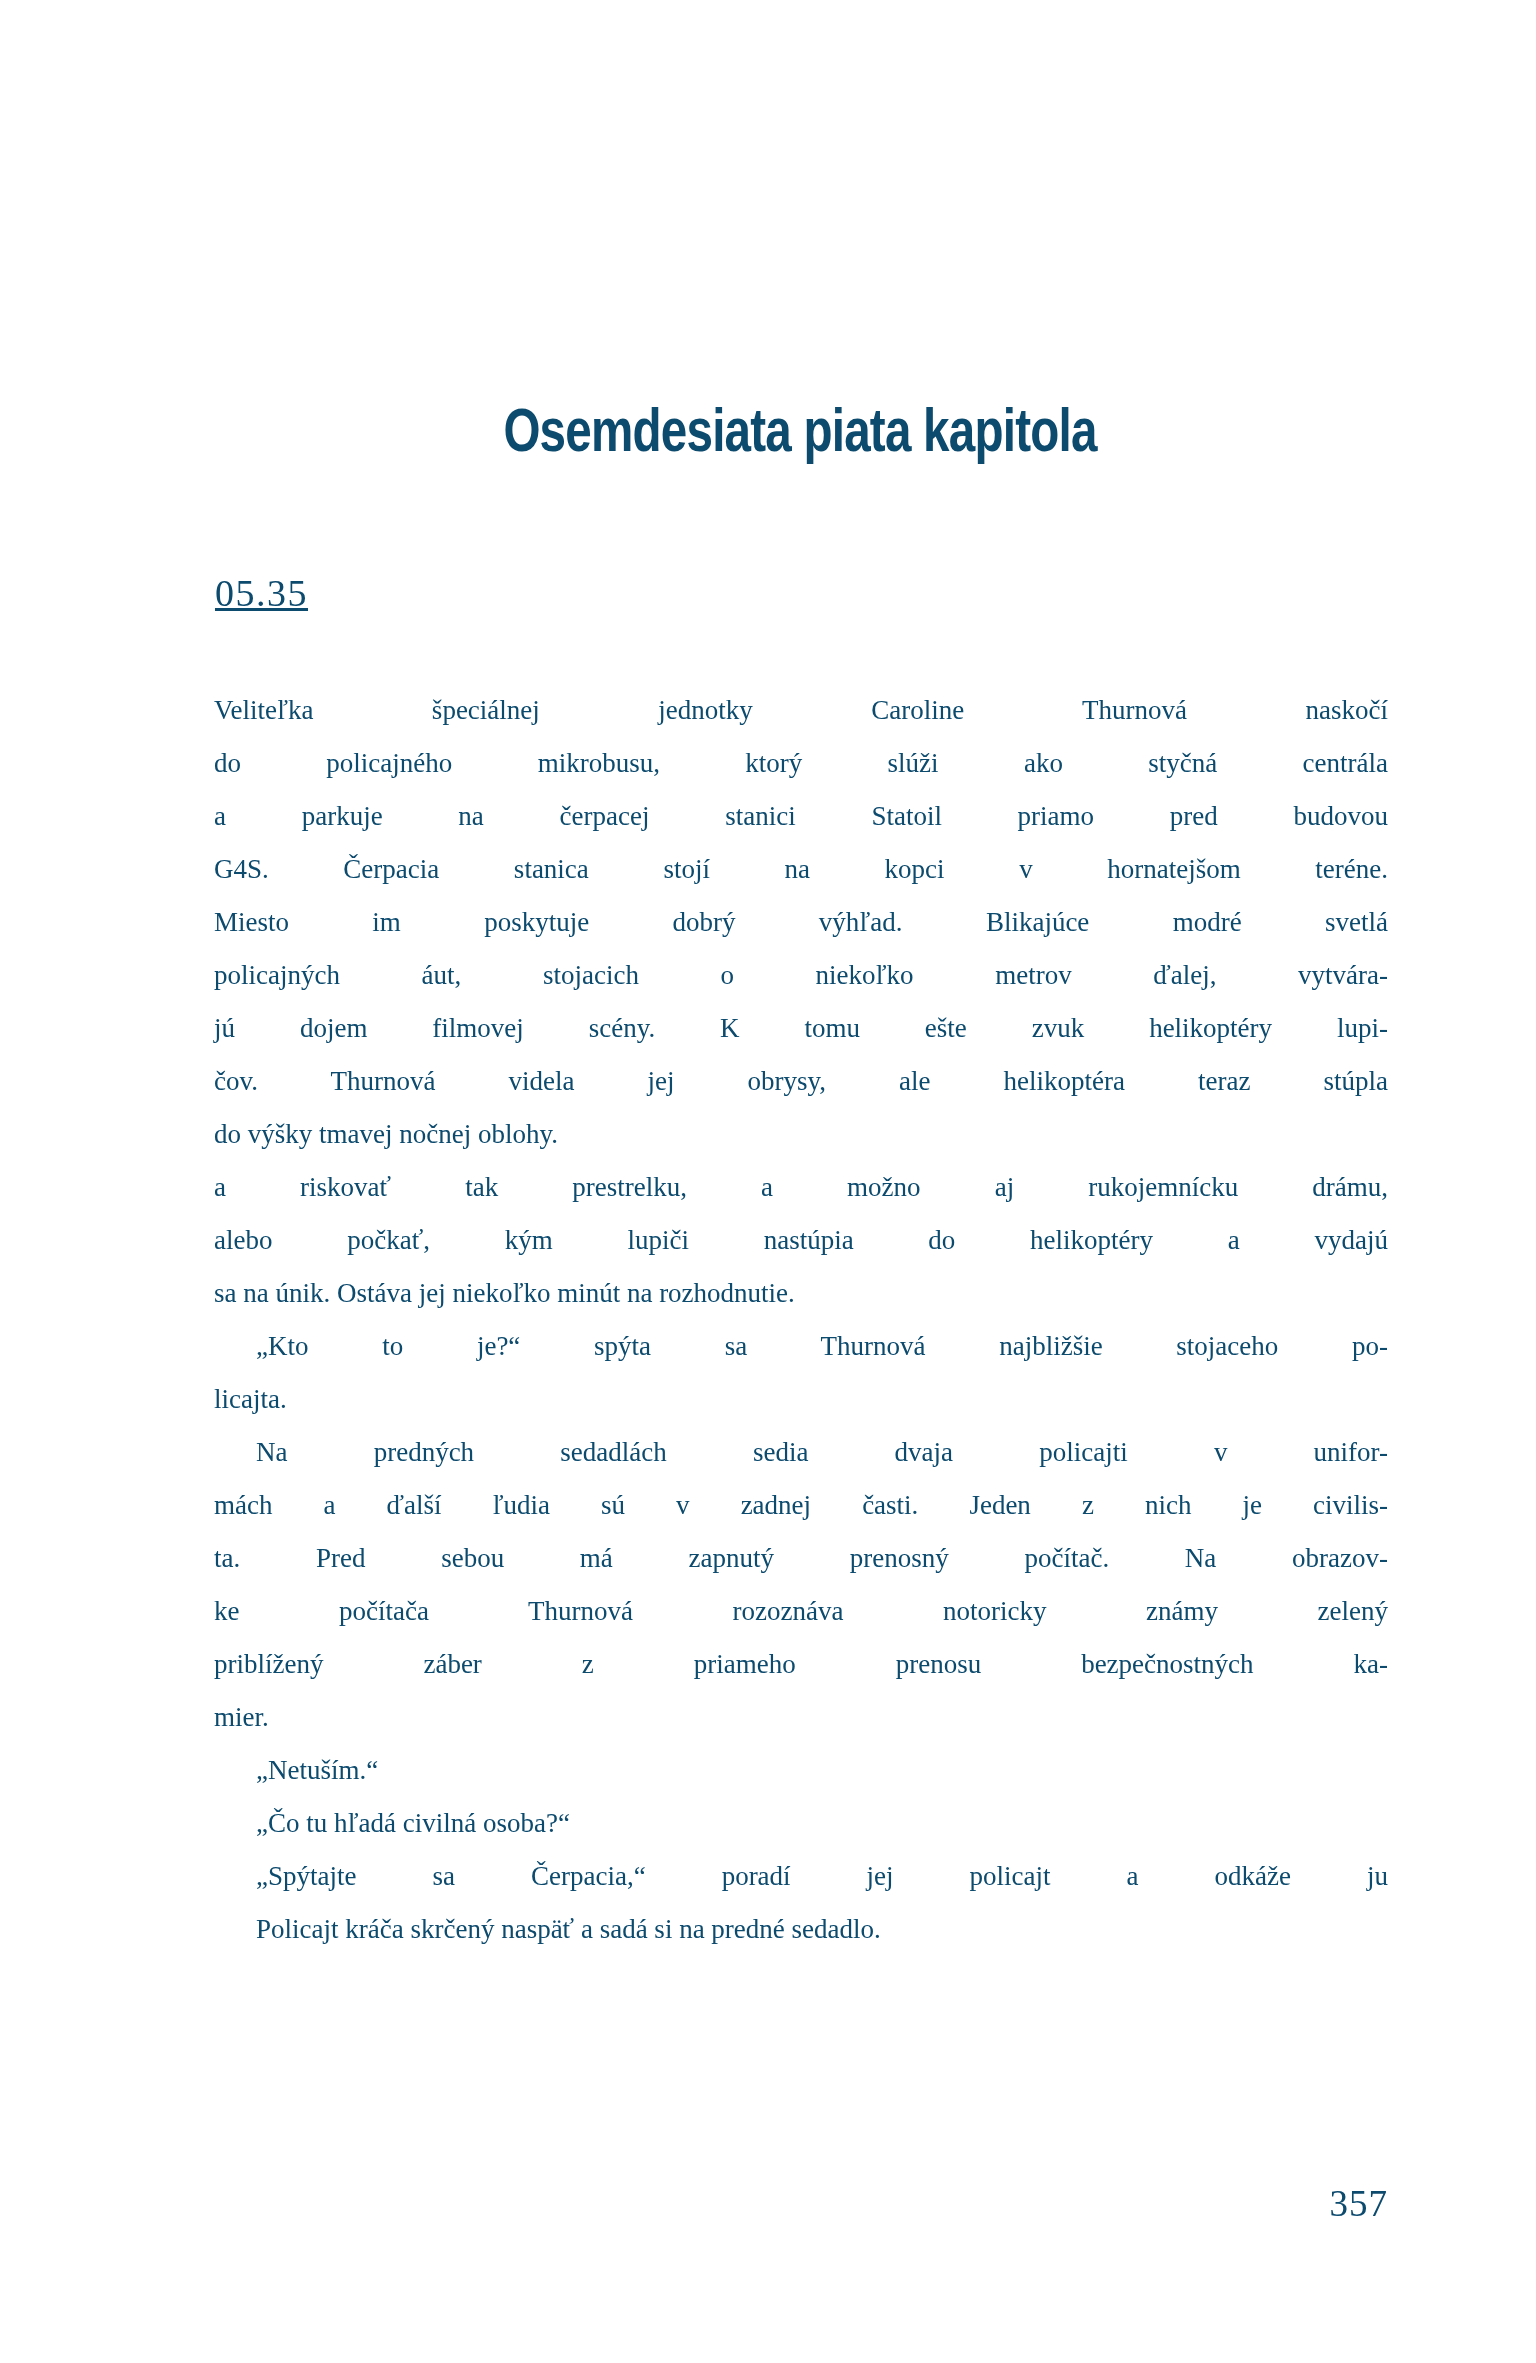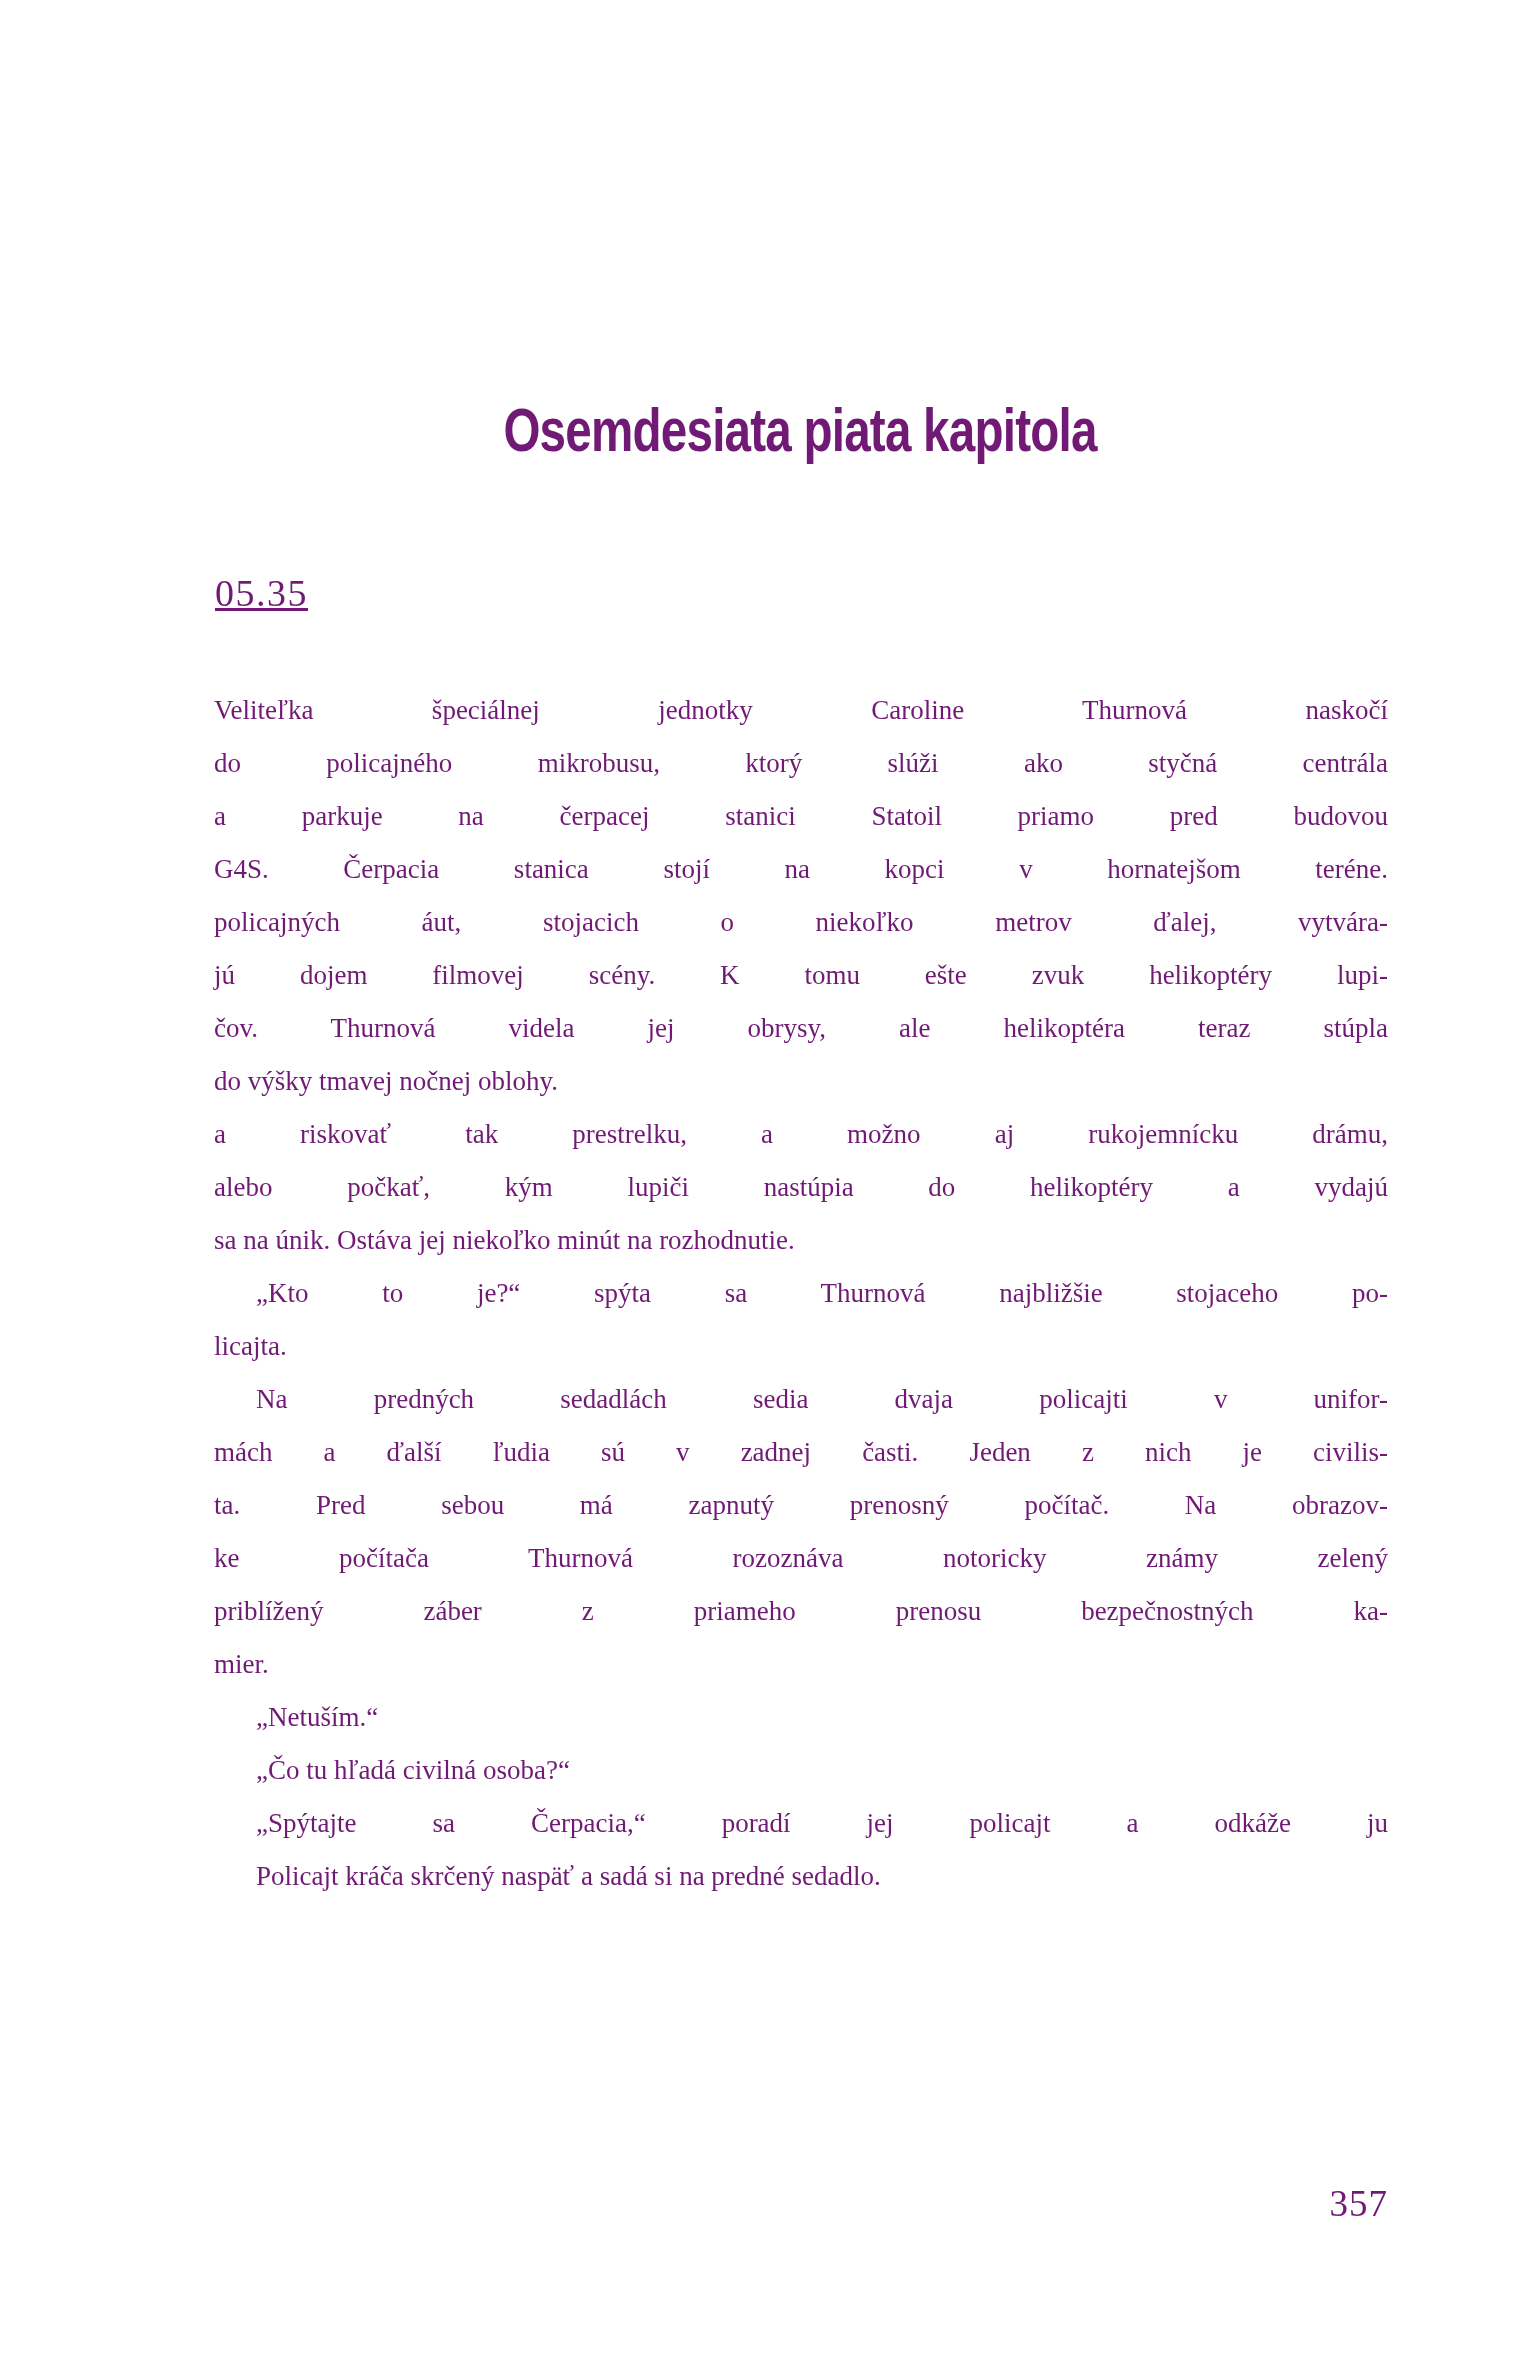--- a/index.html
+++ b/index.html
@@ -5,21 +5,21 @@
   html, body {
     margin: 0;
     padding: 0;
     background: #ffffff;
   }
   .page {
     position: relative;
     width: 1536px;
     height: 2363px;
     background: #ffffff;
-    color: #701a75;
+    color: #0c4a6e;
     font-family: "Liberation Serif", serif;
     overflow: hidden;
   }
   .chapter-heading {
     position: absolute;
     top: 399px;
     left: 213px;
     width: 1174px;
     text-align: center;
     font-family: "Liberation Sans", sans-serif;
@@ -77,20 +77,21 @@
 
   <div class="time-label">05.35</div>
 
   <div class="body-text">
 
     <div class="para">
       <div class="jline">Veliteľka špeciálnej jednotky Caroline Thurnová naskočí</div>
       <div class="jline">do policajného mikrobusu, ktorý slúži ako styčná centrála</div>
       <div class="jline">a parkuje na čerpacej stanici Statoil priamo pred budovou</div>
       <div class="jline">G4S. Čerpacia stanica stojí na kopci v hornatejšom teréne.</div>
+      <div class="jline">Miesto im poskytuje dobrý výhľad. Blikajúce modré svetlá</div>
       <div class="jline">policajných áut, stojacich o niekoľko metrov ďalej, vytvára-</div>
       <div class="jline">jú dojem filmovej scény. K tomu ešte zvuk helikoptéry lupi-</div>
       <div class="jline">čov. Thurnová videla jej obrysy, ale helikoptéra teraz stúpla</div>
       <div class="lastline">do výšky tmavej nočnej oblohy.</div>
     </div>
 
     <div class="para">
       <div class="jline">a riskovať tak prestrelku, a možno aj rukojemnícku drámu,</div>
       <div class="jline">alebo počkať, kým lupiči nastúpia do helikoptéry a vydajú</div>
       <div class="lastline">sa na únik. Ostáva jej niekoľko minút na rozhodnutie.</div>

